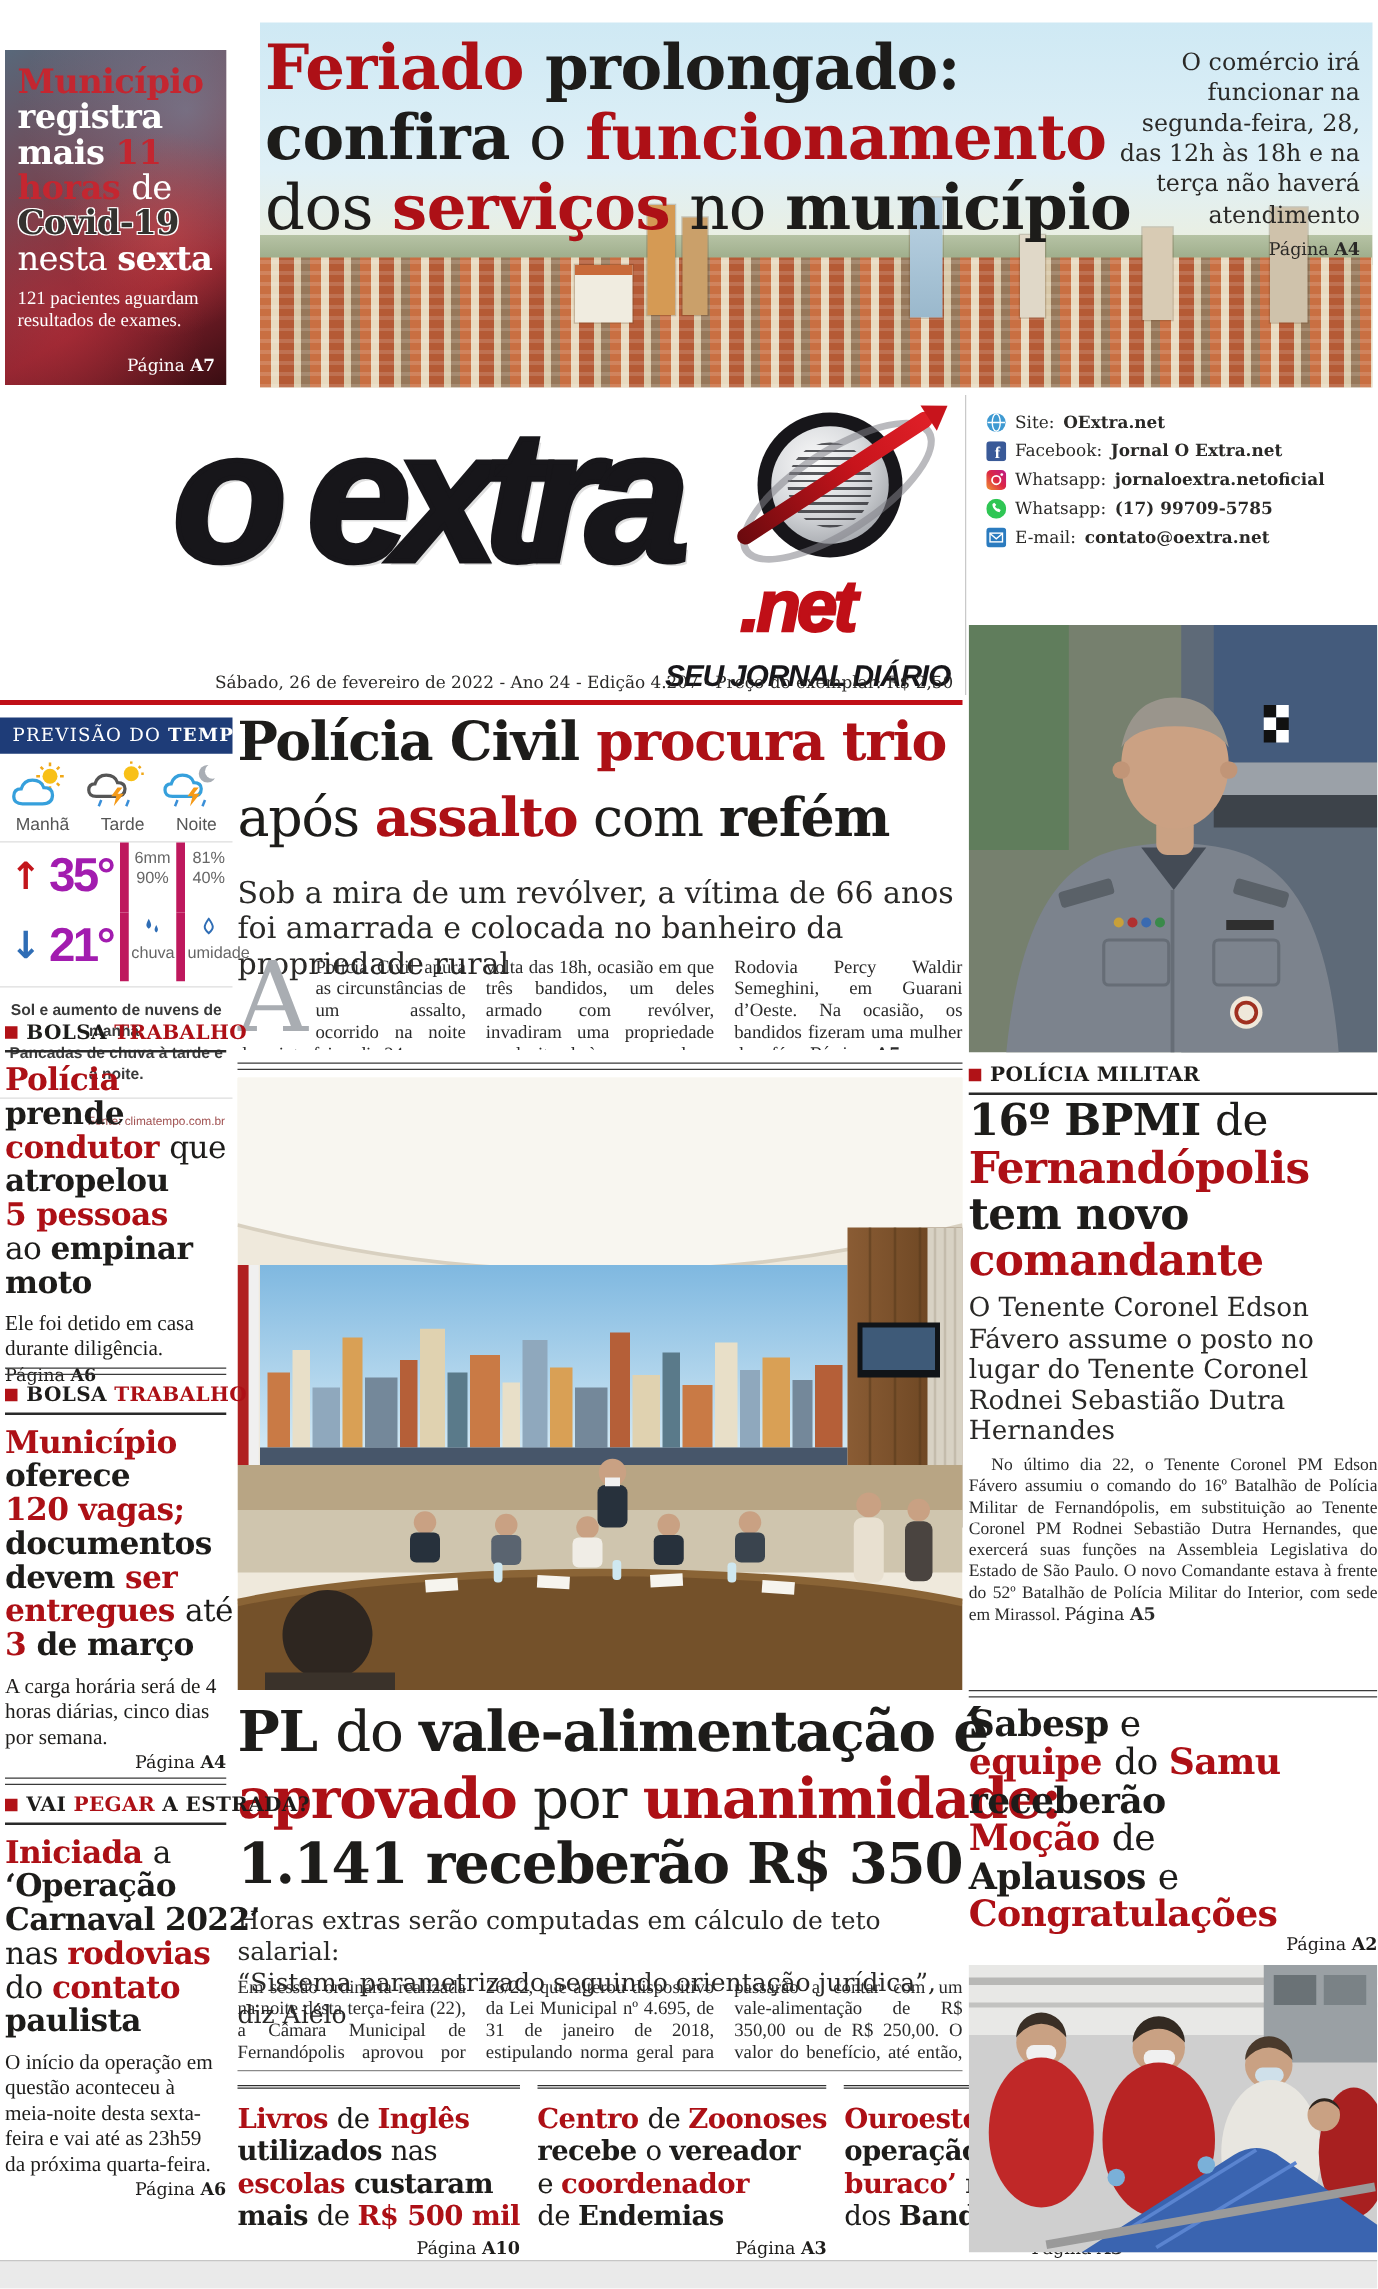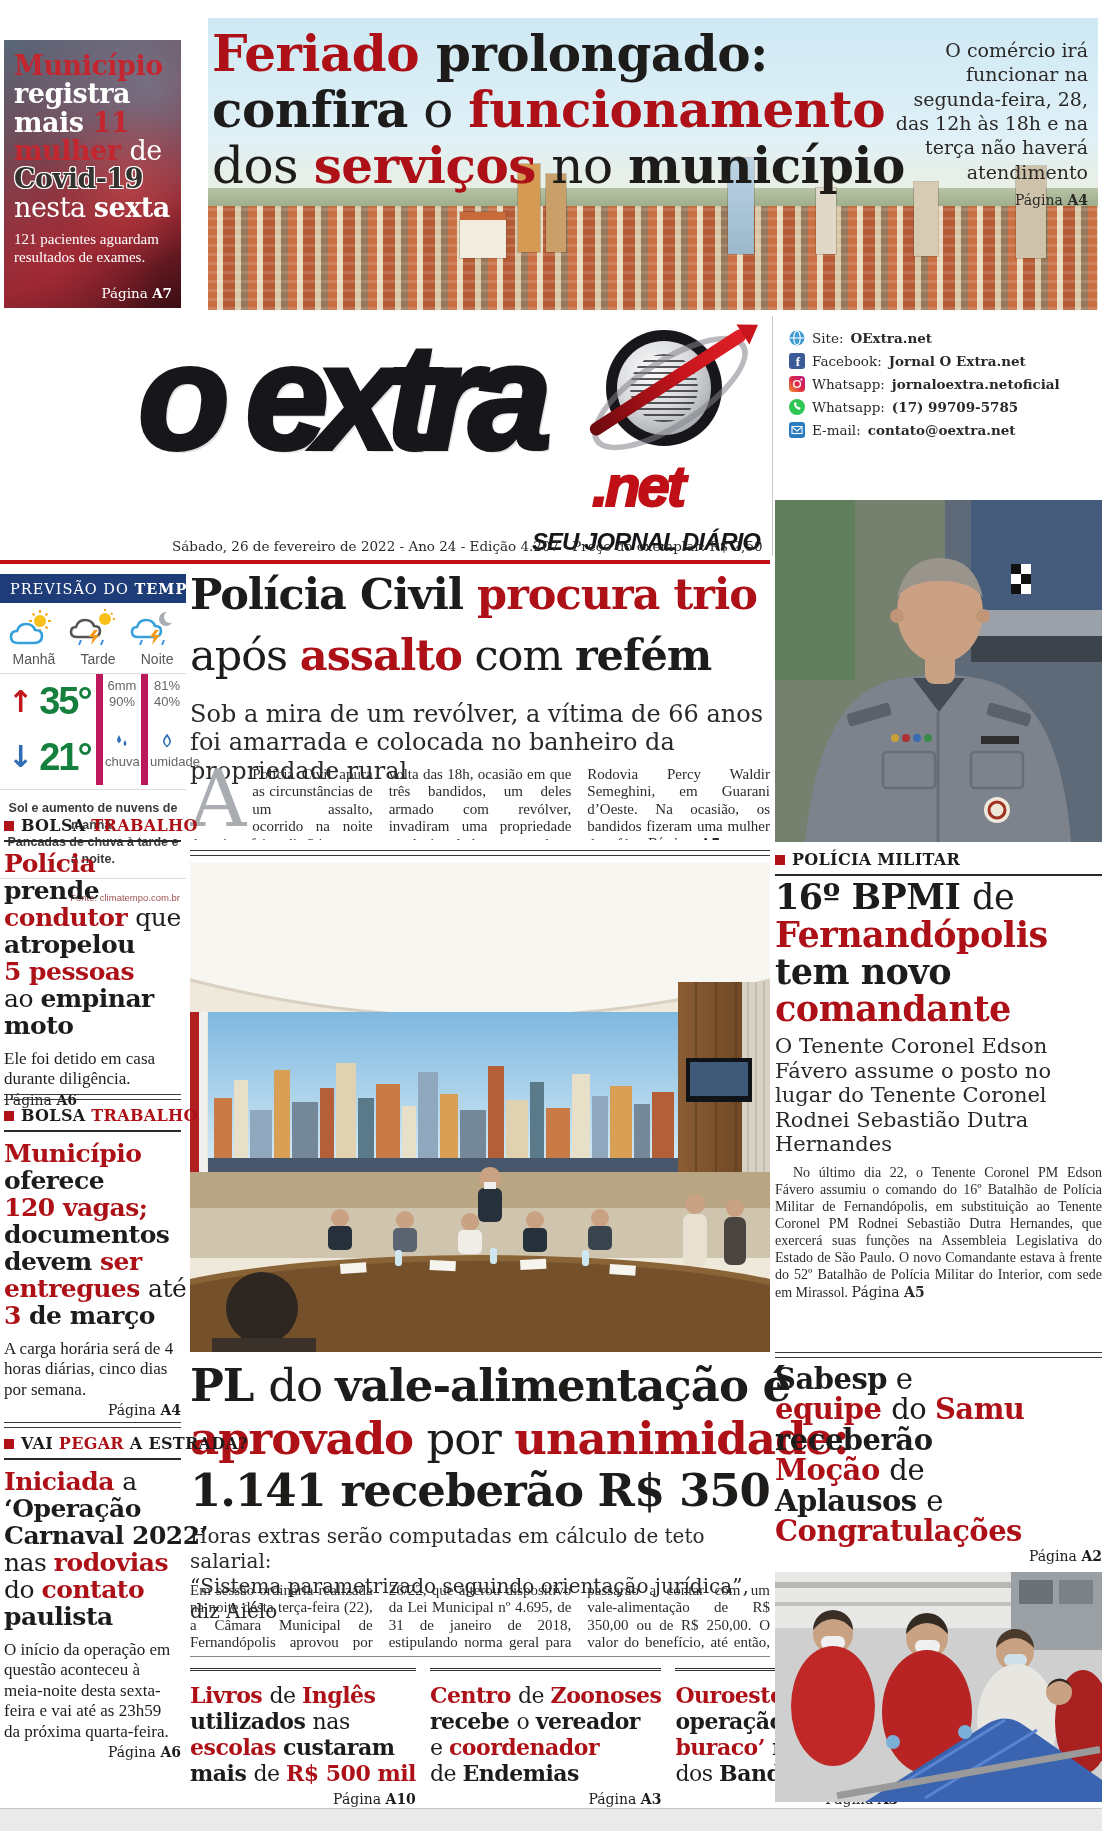--- a/index.html
+++ b/index.html
@@ -79,21 +79,21 @@
   .w-head{background:#1e3c78;color:#fff;font-family:"DejaVu Serif",serif;font-size:14.5px;letter-spacing:1px;
     padding:6px 0 6px 10px;}
   .w-icons{display:flex;justify-content:space-around;align-items:flex-end;padding:6px 2px 0 2px;}
   .w-labels{display:flex;justify-content:space-around;font-size:14px;color:#555;padding:2px 0 6px 0;border-bottom:1px solid #ddd;}
   .w-grid{display:grid;grid-template-columns:96px 45px 45px;}
   .w-cell{padding:4px 2px;text-align:center;font-size:13px;color:#666;line-height:1.25;}
   .w-cell.c2,.w-cell.c3{border-left:7px solid #be185d;}
   .w-temp{display:flex;align-items:center;gap:6px;padding-left:8px;}
   .w-arrow{font-family:"DejaVu Sans",sans-serif;font-size:30px;font-weight:700;line-height:1;}
   .w-arrow.up{color:#c3161c;} .w-arrow.down{color:#2f6db5;}
-  .w-deg{font-size:38px;font-weight:700;color:#15803d;letter-spacing:-2px;}
+  .w-deg{font-size:38px;font-weight:700;color:#a21caf;letter-spacing:-2px;}
   .w-summary{border-top:1px solid #ddd;border-bottom:1px solid #ddd;margin-top:4px;padding:10px 4px;
     text-align:center;font-size:12.5px;font-weight:700;color:#3a3a3a;line-height:1.35;}
   .w-source{text-align:right;font-size:9.5px;color:#a05050;padding:13px 6px 0 0;}
   
   .kicker{display:flex;align-items:center;border-bottom:2px solid #2a2a2a;padding-bottom:5px;
     font-family:"DejaVu Serif",serif;font-size:16px;font-weight:700;letter-spacing:.3px;white-space:nowrap;}
   .sq{width:10px;height:10px;background:#b11217;display:inline-block;margin-right:7px;flex:0 0 auto;}
   .side-hl{font-size:25px;line-height:1.08;margin:0;}
   .note{font-size:17px;line-height:1.2;margin:0;}
   .note-page{ text-align:right;margin-top:2px;}
@@ -130,21 +130,21 @@
   .sb-page{left:775px;top:1548px;width:327px;text-align:right;}
   
   .gray-strip{left:0;top:1808px;width:1102px;height:23px;background:#eaeaea;border-top:1px solid #c6c6c6;box-sizing:border-box;}
 </style>
 </head>
 <body>
 
 <div id="page">
 
   <section class="abs covid-box">
-    <h2 class="hl covid-headline"><span class="seg-r">Município</span><br><span class="seg-w">registra</span><br><span class="seg-w">mais </span><span class="seg-r">11</span><br><span class="seg-r">mulher </span><span class="seg-wl">de</span><br><span class="seg-d">Covid-19</span><br><span class="seg-wl">nesta </span><span class="seg-w">sexta</span></h2>
+    <h2 class="hl covid-headline"><span class="seg-r">Município</span><br><span class="seg-w">registra</span><br><span class="seg-w">mais </span><span class="seg-r">11</span><br><span class="seg-r">horas </span><span class="seg-wl">de</span><br><span class="seg-d">Covid-19</span><br><span class="seg-wl">nesta </span><span class="seg-w">sexta</span></h2>
     <p class="covid-note">121 pacientes aguardam resultados de exames.</p>
     <div class="covid-page pg">
       <span class="seg-wl">Página</span>
       <b class="seg-w">A7</b>
     </div>
   </section>
 
   <section class="abs top-photo">
     <div class="horizon"></div>
     <div class="city-band"></div>

